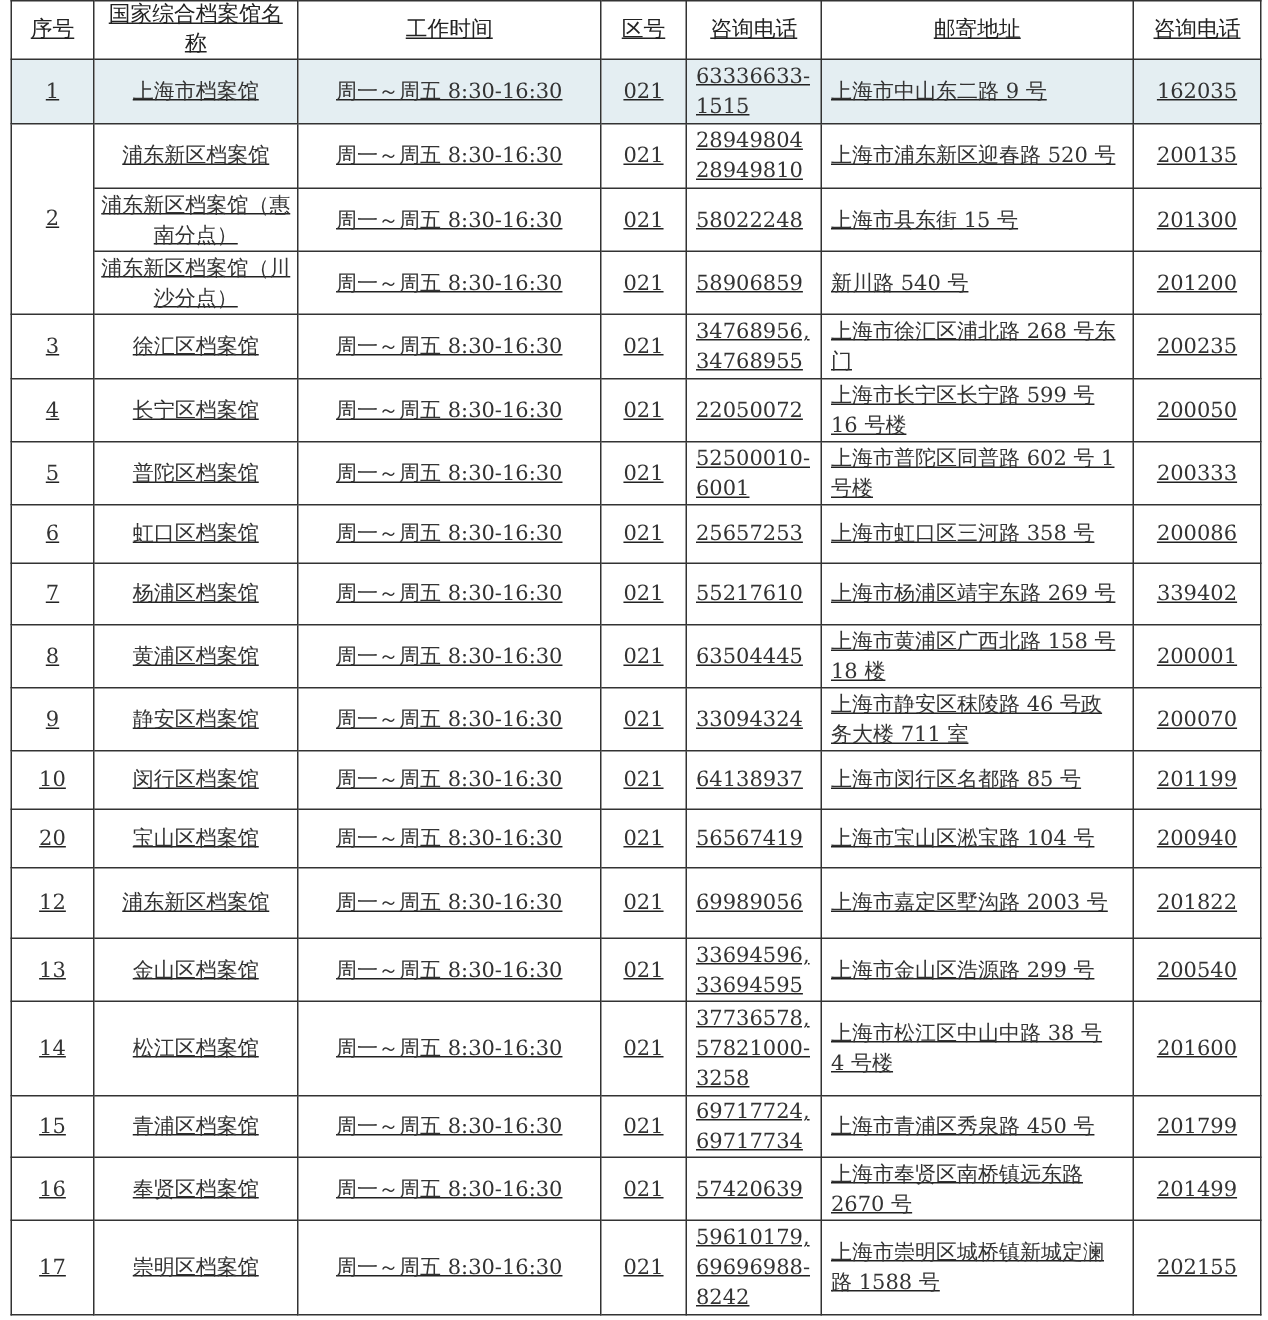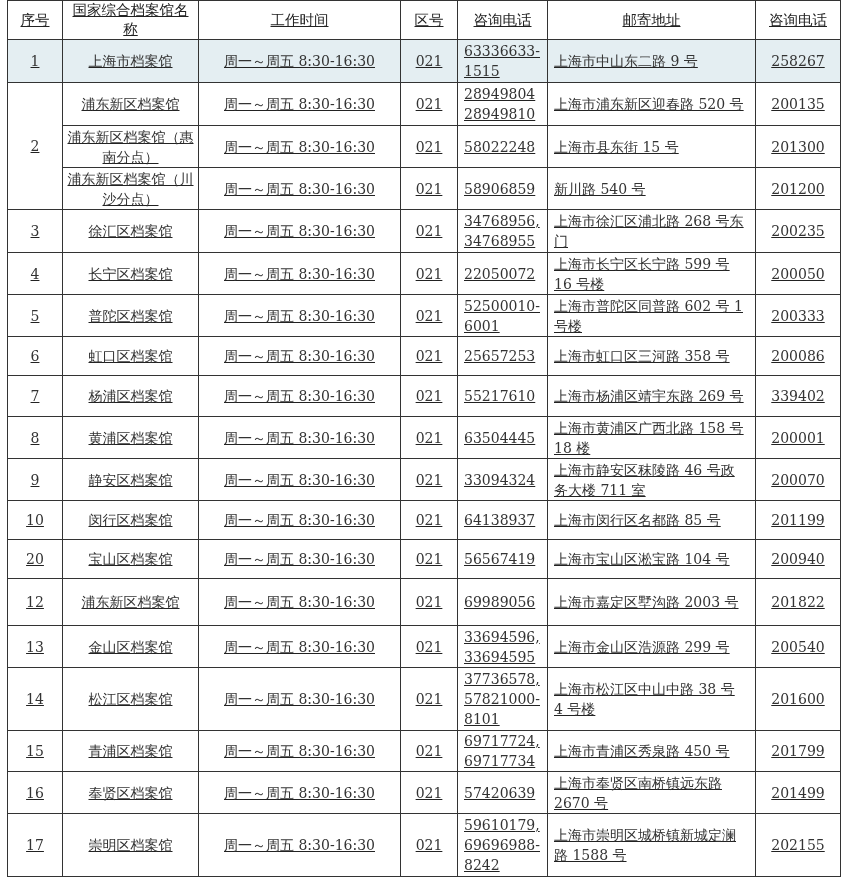--- a/index.html
+++ b/index.html
@@ -42,21 +42,21 @@
     </tr>
   </thead>
   <tbody id="tbody">
       <tr class="hl" style="height: 43px;">
         <td>1</td>
         <td>上海市档案馆</td>
         <td>周一～周五 8:30-16:30</td>
         <td>021</td>
         <td class="phone">63336633-1515</td>
         <td class="addr">上海市中山东二路 9 号</td>
-        <td>258267</td>
+        <td>162035</td>
       </tr>
       <tr style="height: 43px;">
         <td rowspan="3">2</td>
         <td>浦东新区档案馆</td>
         <td>周一～周五 8:30-16:30</td>
         <td>021</td>
         <td class="phone">28949804 28949810</td>
         <td class="addr">上海市浦东新区迎春路 520 号</td>
         <td>200135</td>
       </tr>
@@ -173,21 +173,21 @@
         <td>021</td>
         <td class="phone">33694596, 33694595</td>
         <td class="addr">上海市金山区浩源路 299 号</td>
         <td>200540</td>
       </tr>
       <tr style="height: 63px;">
         <td>14</td>
         <td>松江区档案馆</td>
         <td>周一～周五 8:30-16:30</td>
         <td>021</td>
-        <td class="phone">37736578, 57821000-8101</td>
+        <td class="phone">37736578, 57821000-3258</td>
         <td class="addr">上海市松江区中山中路 38 号 4 号楼</td>
         <td>201600</td>
       </tr>
       <tr style="height: 41px;">
         <td>15</td>
         <td>青浦区档案馆</td>
         <td>周一～周五 8:30-16:30</td>
         <td>021</td>
         <td class="phone">69717724, 69717734</td>
         <td class="addr">上海市青浦区秀泉路 450 号</td>

